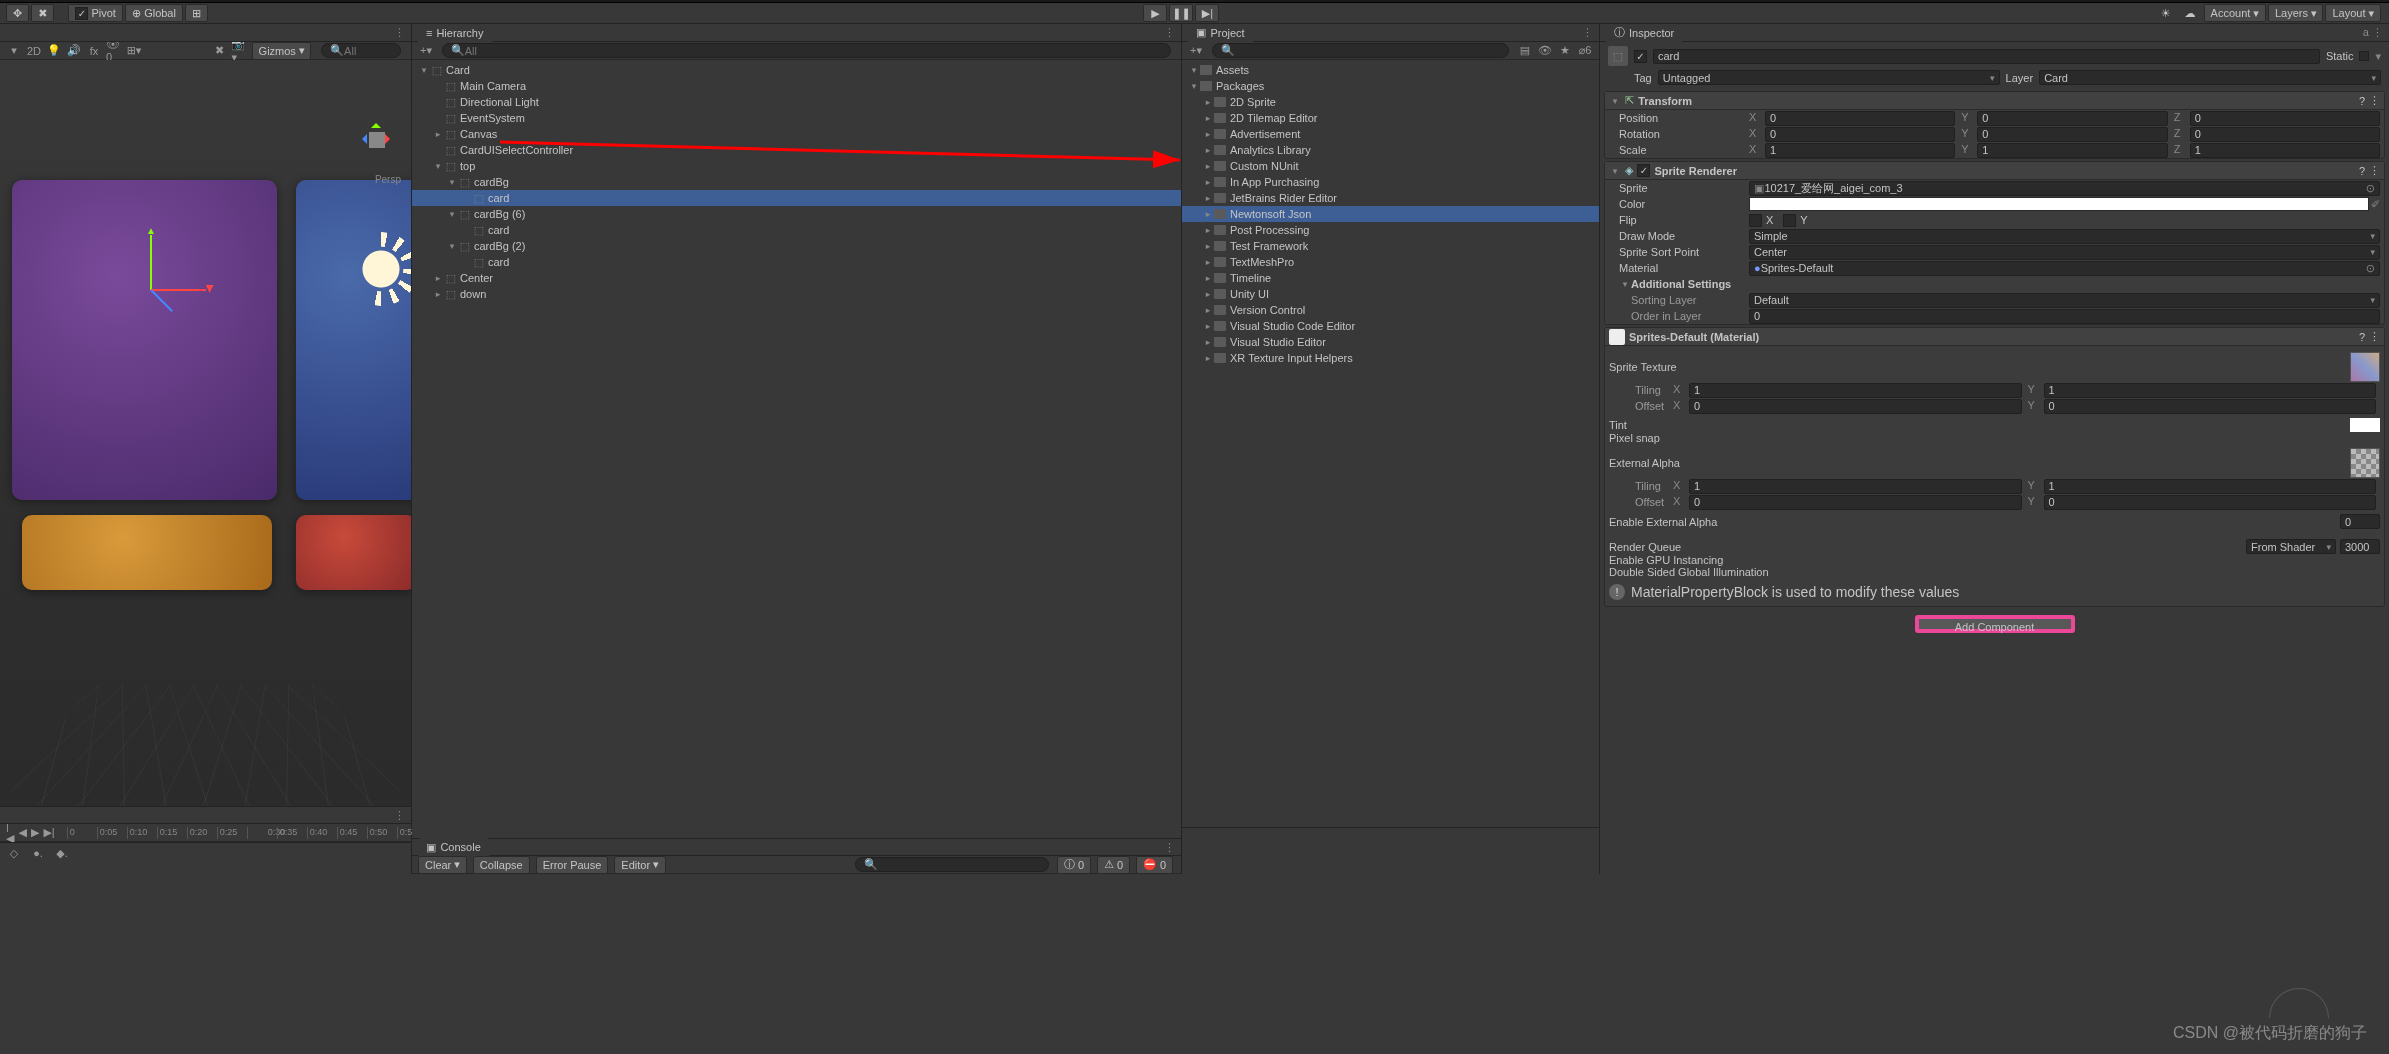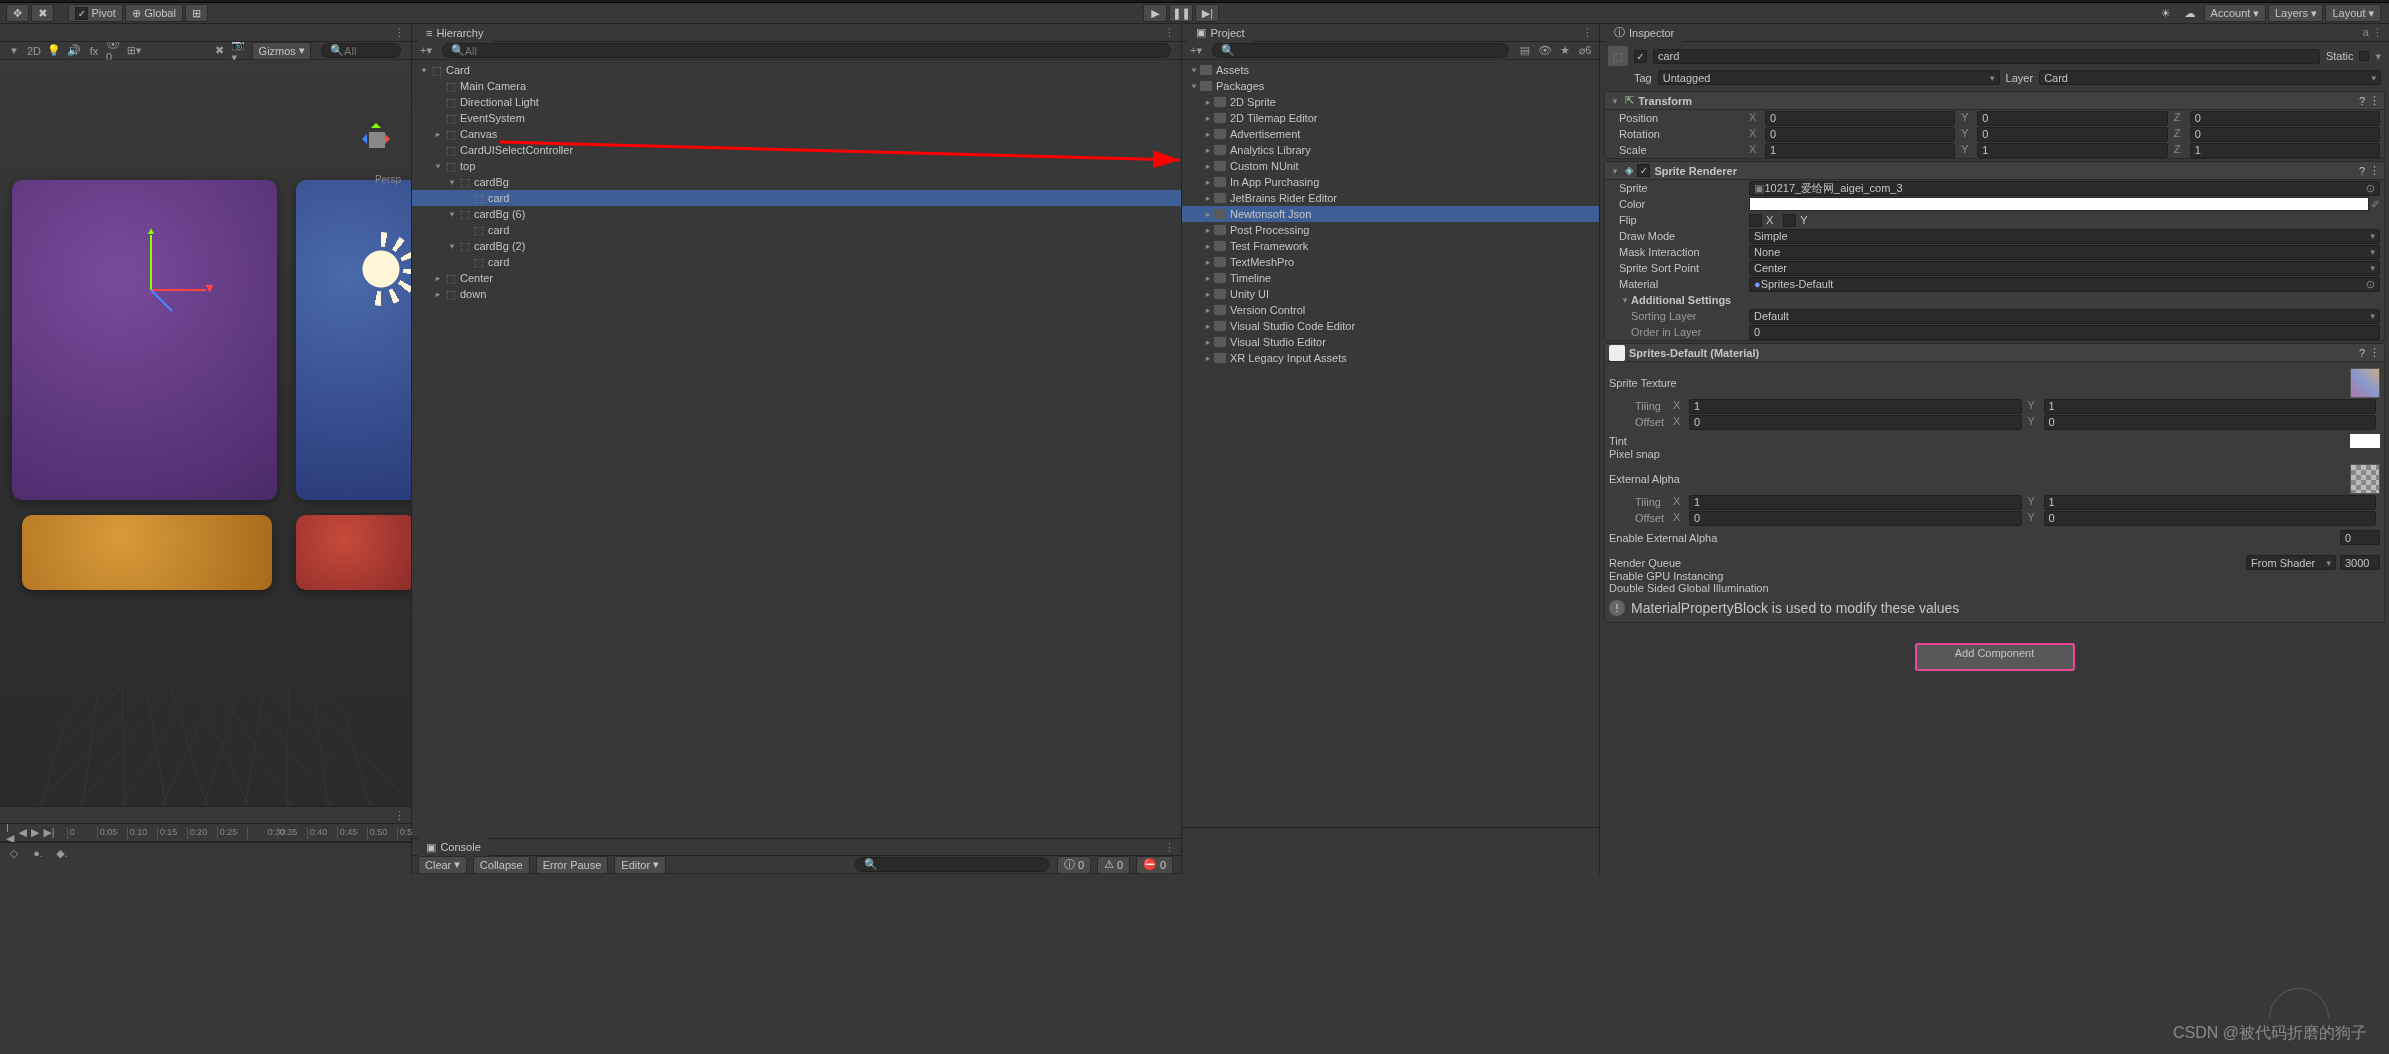--- a/index.html
+++ b/index.html
@@ -92,21 +92,21 @@
 .view-gizmo .cone { position:absolute; width:0;height:0;border:5px solid transparent;}
 .cone.r{border-left-color:#f44;left:28px;top:14px;}
 .cone.g{border-bottom-color:#8f0;left:14px;top:-2px;}
 .cone.b{border-right-color:#48f;left:0;top:14px;}
 .persp-label { position:absolute; right:10px; top:114px; color:#888; font-size:10px;}
 
 
 .red-arrow { position:absolute; left:500px; top:140px; width:680px; height:22px; z-index:10; pointer-events:none;}
 .red-arrow svg { width:100%; height:100%; overflow:visible;}
 
-.add-component-btn { display:block; width:160px; height:28px; margin:20px auto; background:#585858; border:2px solid #ec4899; border-radius:3px; color:#c4c4c4; text-align:center; line-height:16px; cursor:pointer;}
+.add-component-btn { display:block; width:160px; height:18px; margin:8px auto; background:#585858; border:4px solid #ec4899; border-radius:3px; color:#c4c4c4; text-align:center; line-height:16px; cursor:pointer;}
 
 .mat-preview { width:30px; height:30px; background:linear-gradient(135deg,#bbb,#888); border:1px solid #555; margin-left:auto;}
 .disabled { color:#7a7a7a; }
 .small-icon { width:16px;height:16px;display:flex;align-items:center;justify-content:center;color:#999;font-size:11px;}
 .watermark { position:absolute; right:22px; bottom:10px; color:rgba(255,255,255,0.4); font-size:16px; z-index:20;}
 .watermark-logo {position:absolute; right:60px; bottom:36px; width:60px;height:30px; border:1px solid rgba(255,255,255,0.15); border-radius:30px 30px 0 0; border-bottom:none;}
 </style>
 </head>
 <body>
 
@@ -468,21 +468,21 @@
             <span>Visual Studio Code Editor</span>
           </div>
           <div class="tree-row" style="padding-left: 20px;">
             <span class="arrow">▸</span>
             <span class="folder-icon"></span>
             <span>Visual Studio Editor</span>
           </div>
           <div class="tree-row" style="padding-left: 20px;">
             <span class="arrow">▸</span>
             <span class="folder-icon"></span>
-            <span>XR Legacy Input Assets</span>
+            <span>XR Texture Input Helpers</span>
           </div>
         </div>
     </div>
     <div style="height:47px;border-top:1px solid #232323"></div>
   </div>
 
   <div class="insp-col">
     <div class="panel-header">
       <div class="tab active">
           <span>ⓘ</span>
@@ -584,26 +584,20 @@
             <span class="label">Flip</span>
             <div class="checkbox"></div>
             <span style="margin:0 10px 0 4px">X</span>
             <div class="checkbox"></div>
             <span style="margin-left:4px">Y</span>
           </div>
         <div class="insp-prop">
             <span class="label">Draw Mode</span>
             <div class="field dropdown">
               <span>Simple</span>
-            </div>
-          </div>
-        <div class="insp-prop">
-            <span class="label">Mask Interaction</span>
-            <div class="field dropdown">
-              <span>None</span>
             </div>
           </div>
         <div class="insp-prop">
             <span class="label">Sprite Sort Point</span>
             <div class="field dropdown">
               <span>Center</span>
             </div>
           </div>
         <div class="insp-prop">
             <span class="label">Material</span>

